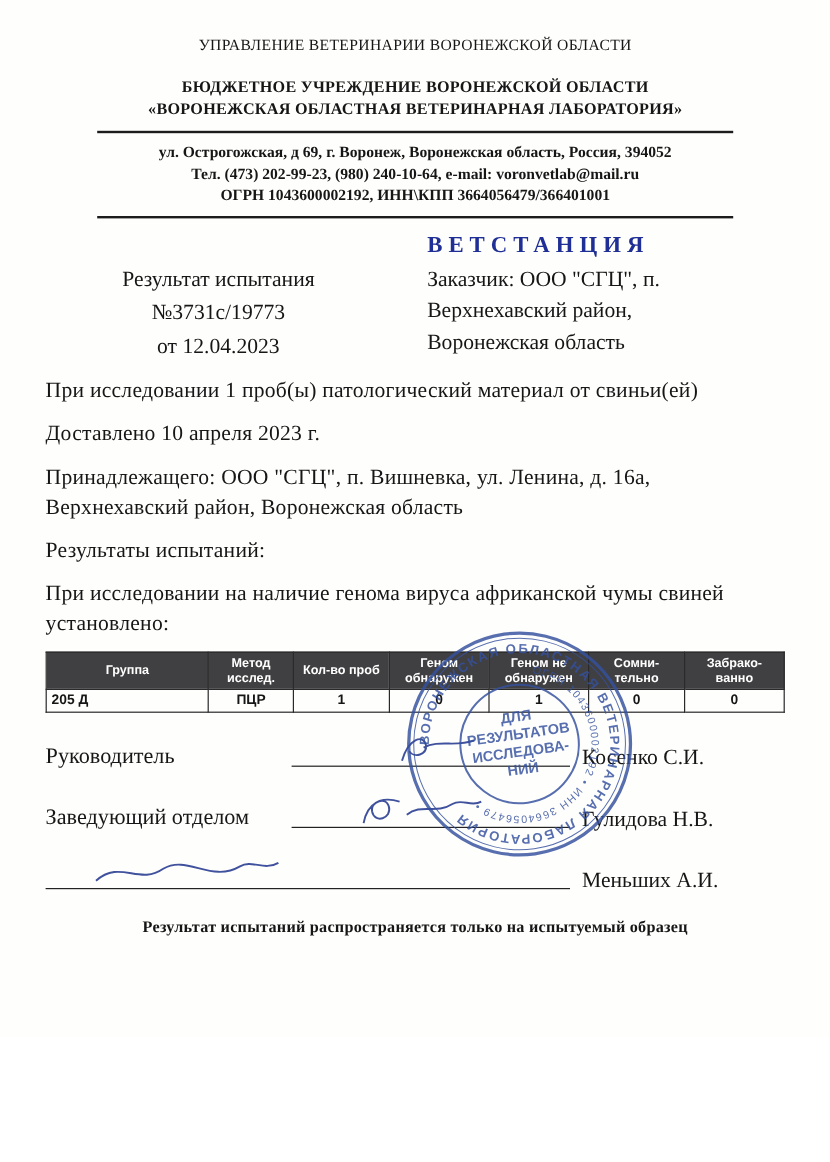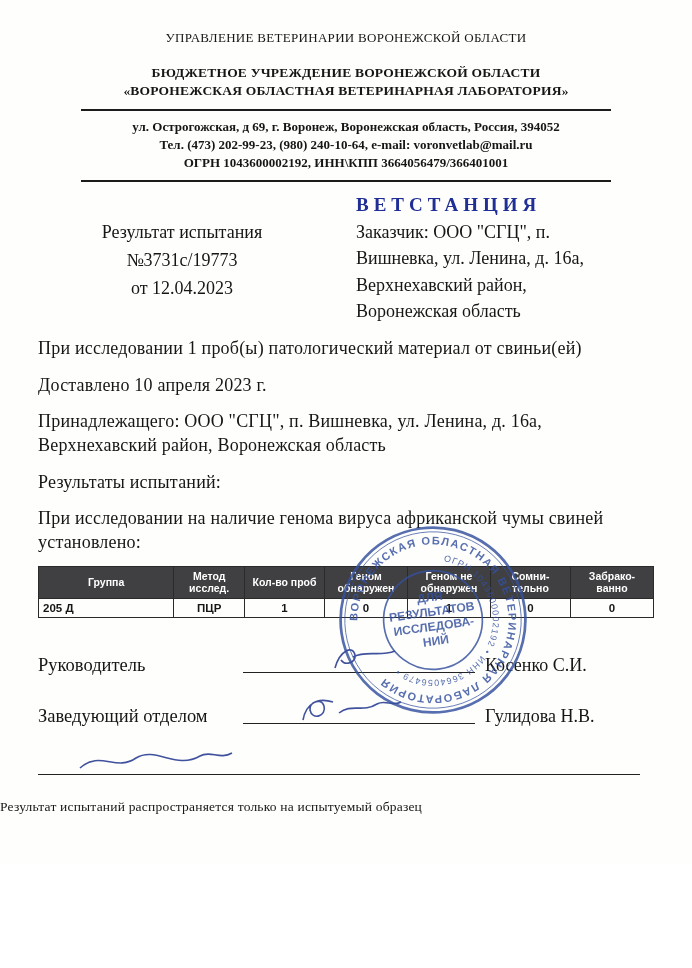--- a/index.html
+++ b/index.html
@@ -17,21 +17,21 @@
   
   .info { display:flex; padding:4px 42px 0 42px; }
   .info-left { width:280px; text-align:center; font-weight:normal; font-size:18px; line-height:1.55; padding-top:26px; }
   .info-right { flex:1; padding-left:34px; font-size:18px; line-height:1.3; }
   .vetstation { color:#1f2f96; font-weight:bold; font-size:19px; letter-spacing:5px; margin-bottom:3px; }
   .cust-line { margin-bottom:3px; }
   
   .bodytext { padding:10px 38px 0 38px; font-size:18px; }
   .bodytext p { margin:0 0 12px 0; line-height:1.35; letter-spacing:.2px; }
   
-  table.results { border-collapse:collapse; width:616px; margin:2px auto 20px auto; font-family:"Liberation Sans", sans-serif; }
+  table.results { border-collapse:collapse; width:616px; margin:2px auto 10px auto; font-family:"Liberation Sans", sans-serif; }
   table.results th {
     background:#404042; color:#ffffff; font-size:10.5px; font-weight:bold;
     border:1px solid #2a2a2a; padding:3px 2px; white-space:pre-line; line-height:1.15;
   }
   table.results td {
     font-size:11.5px; font-weight:bold; border:1px solid #2a2a2a;
     padding:3px 4px; text-align:center;
   }
   table.results td.first { text-align:left; }
   
@@ -40,21 +40,21 @@
   .sig-role { width:205px; }
   .sig-line { flex:1; border-bottom:1.5px solid #222; height:26px; position:relative; margin:0 10px 3px 0; }
   .sig-line svg { position:absolute; left:0; bottom:-4px; }
   .sig-name { width:165px; font-size:18px; }
   
   .stamp {
     position:absolute; left:328px; top:515px; width:210px; height:210px;
     opacity:.82; transform:rotate(-8deg); pointer-events:none;
   }
   
-  .footnote { text-align:left; font-weight:normal; font-size:13.5px; margin-top:4px; letter-spacing:.2px; }
+  .footnote { text-align:center; font-weight:bold; font-size:13.5px; margin-top:4px; letter-spacing:.2px; }
 </style>
 </head>
 <body>
 
 <div class="page">
 
   <div class="hdr">
     <div class="hdr-authority">УПРАВЛЕНИЕ ВЕТЕРИНАРИИ ВОРОНЕЖСКОЙ ОБЛАСТИ</div>
     <div class="hdr-org">
       <div>БЮДЖЕТНОЕ УЧРЕЖДЕНИЕ ВОРОНЕЖСКОЙ ОБЛАСТИ</div>
@@ -71,21 +71,20 @@
 
   <div class="info">
     <div class="info-left">
       <div>Результат испытания</div>
       <div>№3731с/19773</div>
       <div>от 12.04.2023</div>
     </div>
     <div class="info-right">
       <div class="vetstation">ВЕТСТАНЦИЯ</div>
       <div class="cust-line">Заказчик: ООО "СГЦ", п.</div>
-      <div class="cust-line">Вишневка, ул. Ленина, д. 16а,</div>
       <div class="cust-line">Верхнехавский район,</div>
       <div class="cust-line">Воронежская область</div>
     </div>
   </div>
 
   <div class="bodytext">
     <p>При исследовании 1 проб(ы) патологический материал от свиньи(ей)</p>
     <p>Доставлено 10 апреля 2023 г.</p>
     <p>Принадлежащего: ООО "СГЦ", п. Вишневка, ул. Ленина, д. 16а, Верхнехавский район, Воронежская область</p>
     <p>Результаты испытаний:</p>
@@ -152,20 +151,21 @@
       </span>
       <span class="sig-name">Гулидова Н.В.</span>
     </div>
 
     <div class="sig-row">
       <span class="sig-line">
         <svg width="220" height="34" viewBox="0 0 220 34">
           <path d="M42,24 C62,6 78,28 98,14 C118,2 138,26 162,12 C172,6 182,16 194,9" fill="none" stroke="#2b3f93" stroke-width="1.6" opacity="0.9"></path>
         </svg>
       </span>
+      <span class="sig-name">Меньших А.И.</span>
     </div>
 
   </div>
 
   <div class="footnote">Результат испытаний распространяется только на испытуемый образец</div>
 
   <div class="stamp">
     <svg width="210" height="210" viewBox="0 0 200 200">
       <defs>
         <path id="ringOuter" d="M100,100 m-72,0 a72,72 0 1,1 144,0 a72,72 0 1,1 -144,0"></path>

